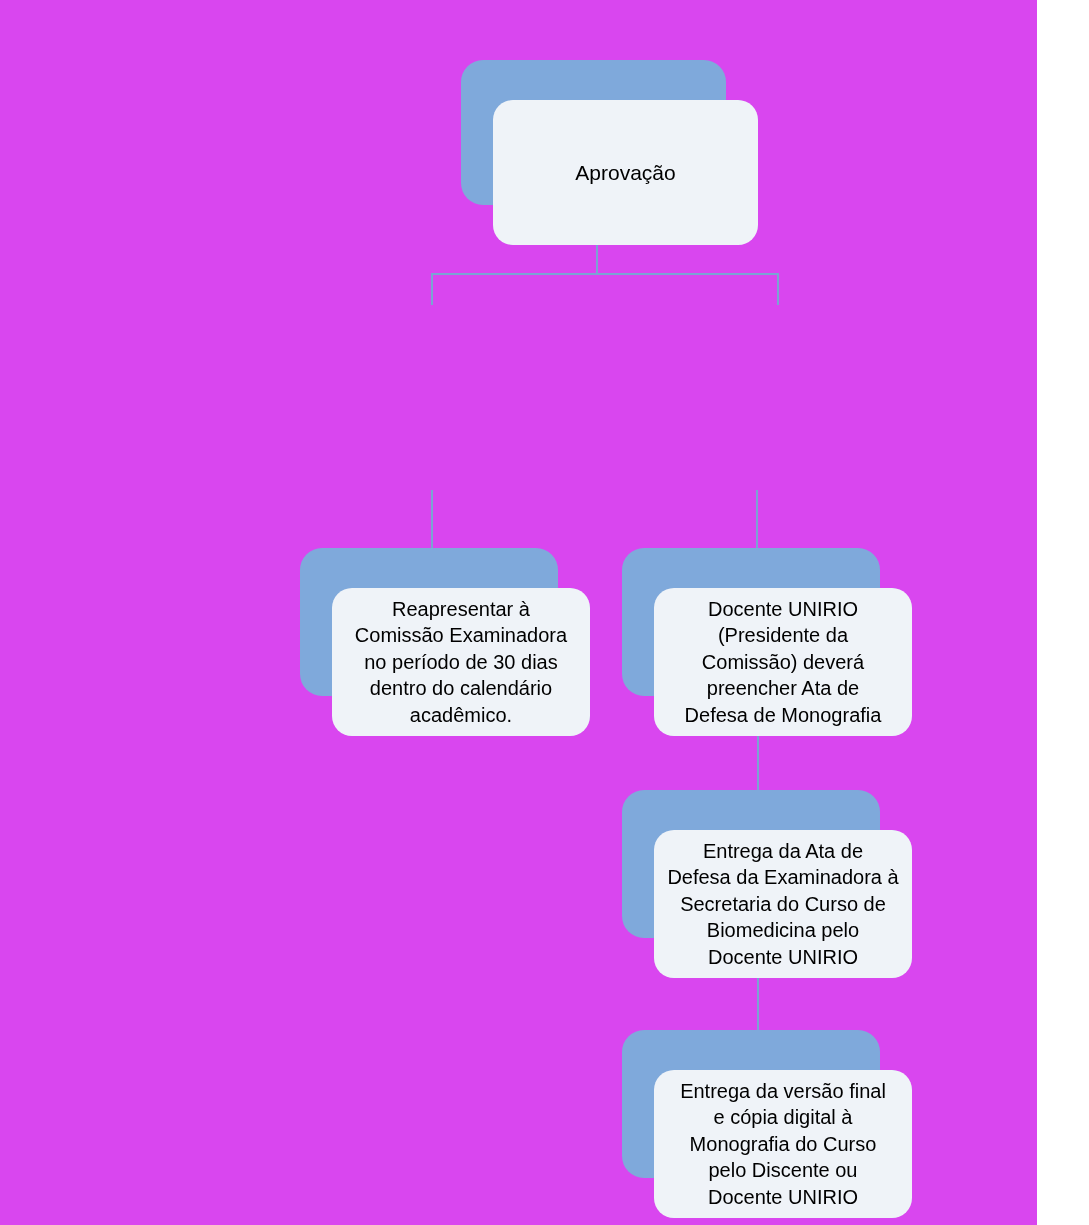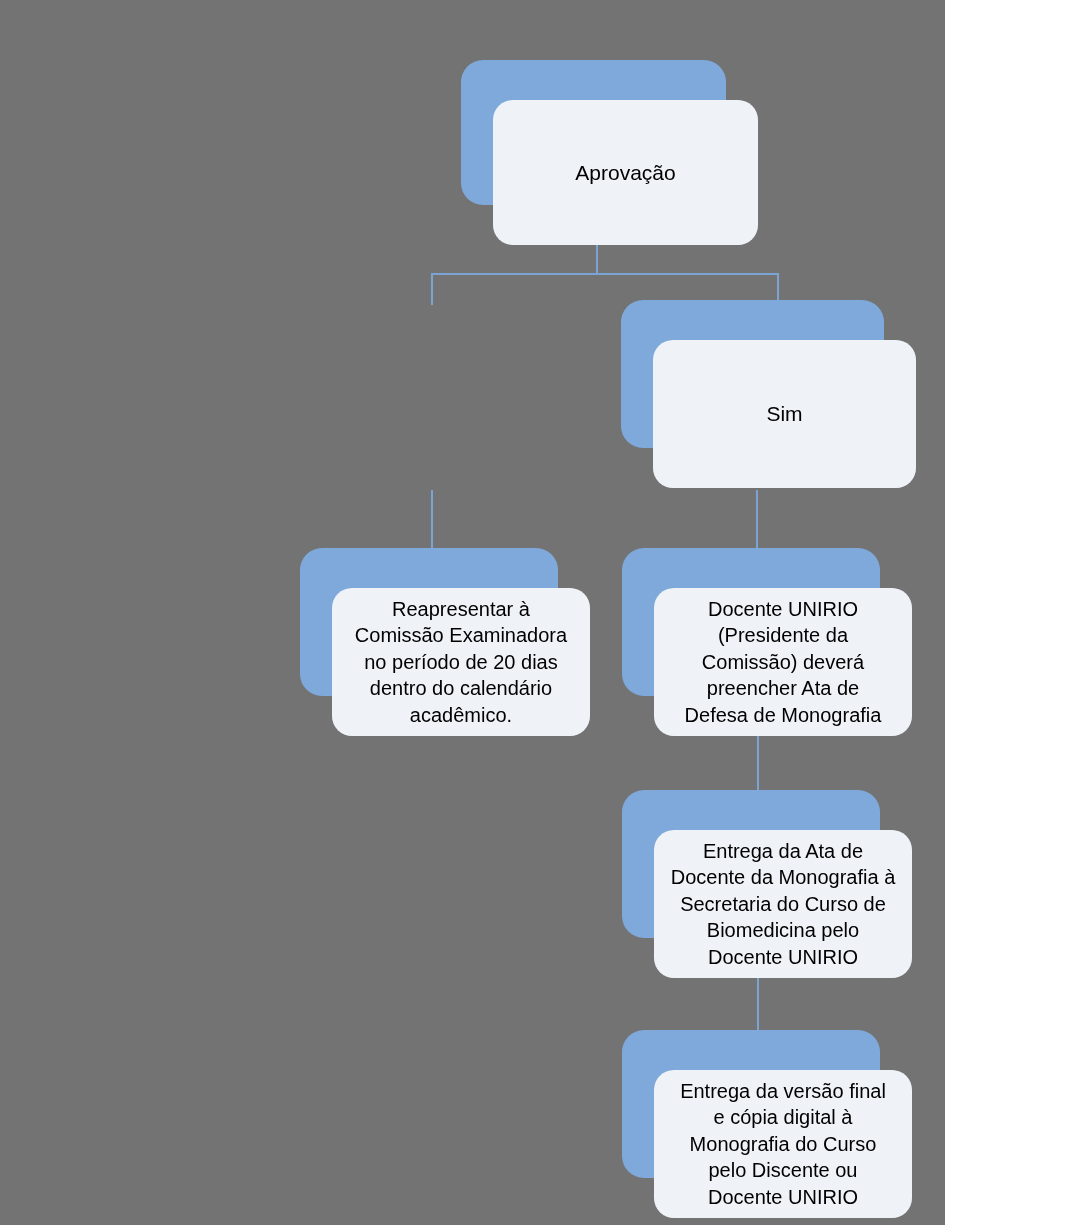--- a/index.html
+++ b/index.html
@@ -8,23 +8,23 @@
     padding: 0;
     background: #ffffff;
   }
   body {
     font-family: "Liberation Sans", sans-serif;
     -webkit-font-smoothing: antialiased;
   }
 
   #canvas {
     position: relative;
-    width: 945px;
+    width: 1037px;
     height: 1225px;
-    background: #737373;
+    background: #d946ef;
     overflow: hidden;
   }
 
   
   .conn {
     position: absolute;
     background: #7ba3d3;
   }
   .conn-v { width: 2px; }
   .conn-h { height: 2px; }
@@ -108,55 +108,49 @@
   <div class="conn conn-v" style="left:757px; top:970px; height:62px;"></div>
 
   <div class="node single" style="left:461px; top:60px; width:265px; height:145px;">
     <div class="plate"></div>
     <div class="card"></div>
     <div class="face"></div>
     <div class="label">Aprovação</div>
   </div>
 
 
-  <div class="node single" style="left:621px; top:300px; width:263px; height:148px;">
-    <div class="plate"></div>
-    <div class="card"></div>
-    <div class="face"></div>
-    <div class="label">Sim</div>
-  </div>
 
   <div class="node" style="left:300px; top:548px; width:258px; height:148px;">
     <div class="plate"></div>
     <div class="card"></div>
     <div class="face"></div>
     <div class="label">Reapresentar à
 Comissão Examinadora
-no período de 20 dias
+no período de 30 dias
 dentro do calendário
 acadêmico.</div>
   </div>
 
   <div class="node" style="left:622px; top:548px; width:258px; height:148px;">
     <div class="plate"></div>
     <div class="card"></div>
     <div class="face"></div>
     <div class="label">Docente UNIRIO
 (Presidente da
 Comissão) deverá
 preencher Ata de
 Defesa de Monografia</div>
   </div>
 
   <div class="node" style="left:622px; top:790px; width:258px; height:148px;">
     <div class="plate"></div>
     <div class="card"></div>
     <div class="face"></div>
     <div class="label">Entrega da Ata de
-Docente da Monografia à
+Defesa da Examinadora à
 Secretaria do Curso de
 Biomedicina pelo
 Docente UNIRIO</div>
   </div>
 
   <div class="node" style="left:622px; top:1030px; width:258px; height:148px;">
     <div class="plate"></div>
     <div class="card"></div>
     <div class="face"></div>
     <div class="label">Entrega da versão final

